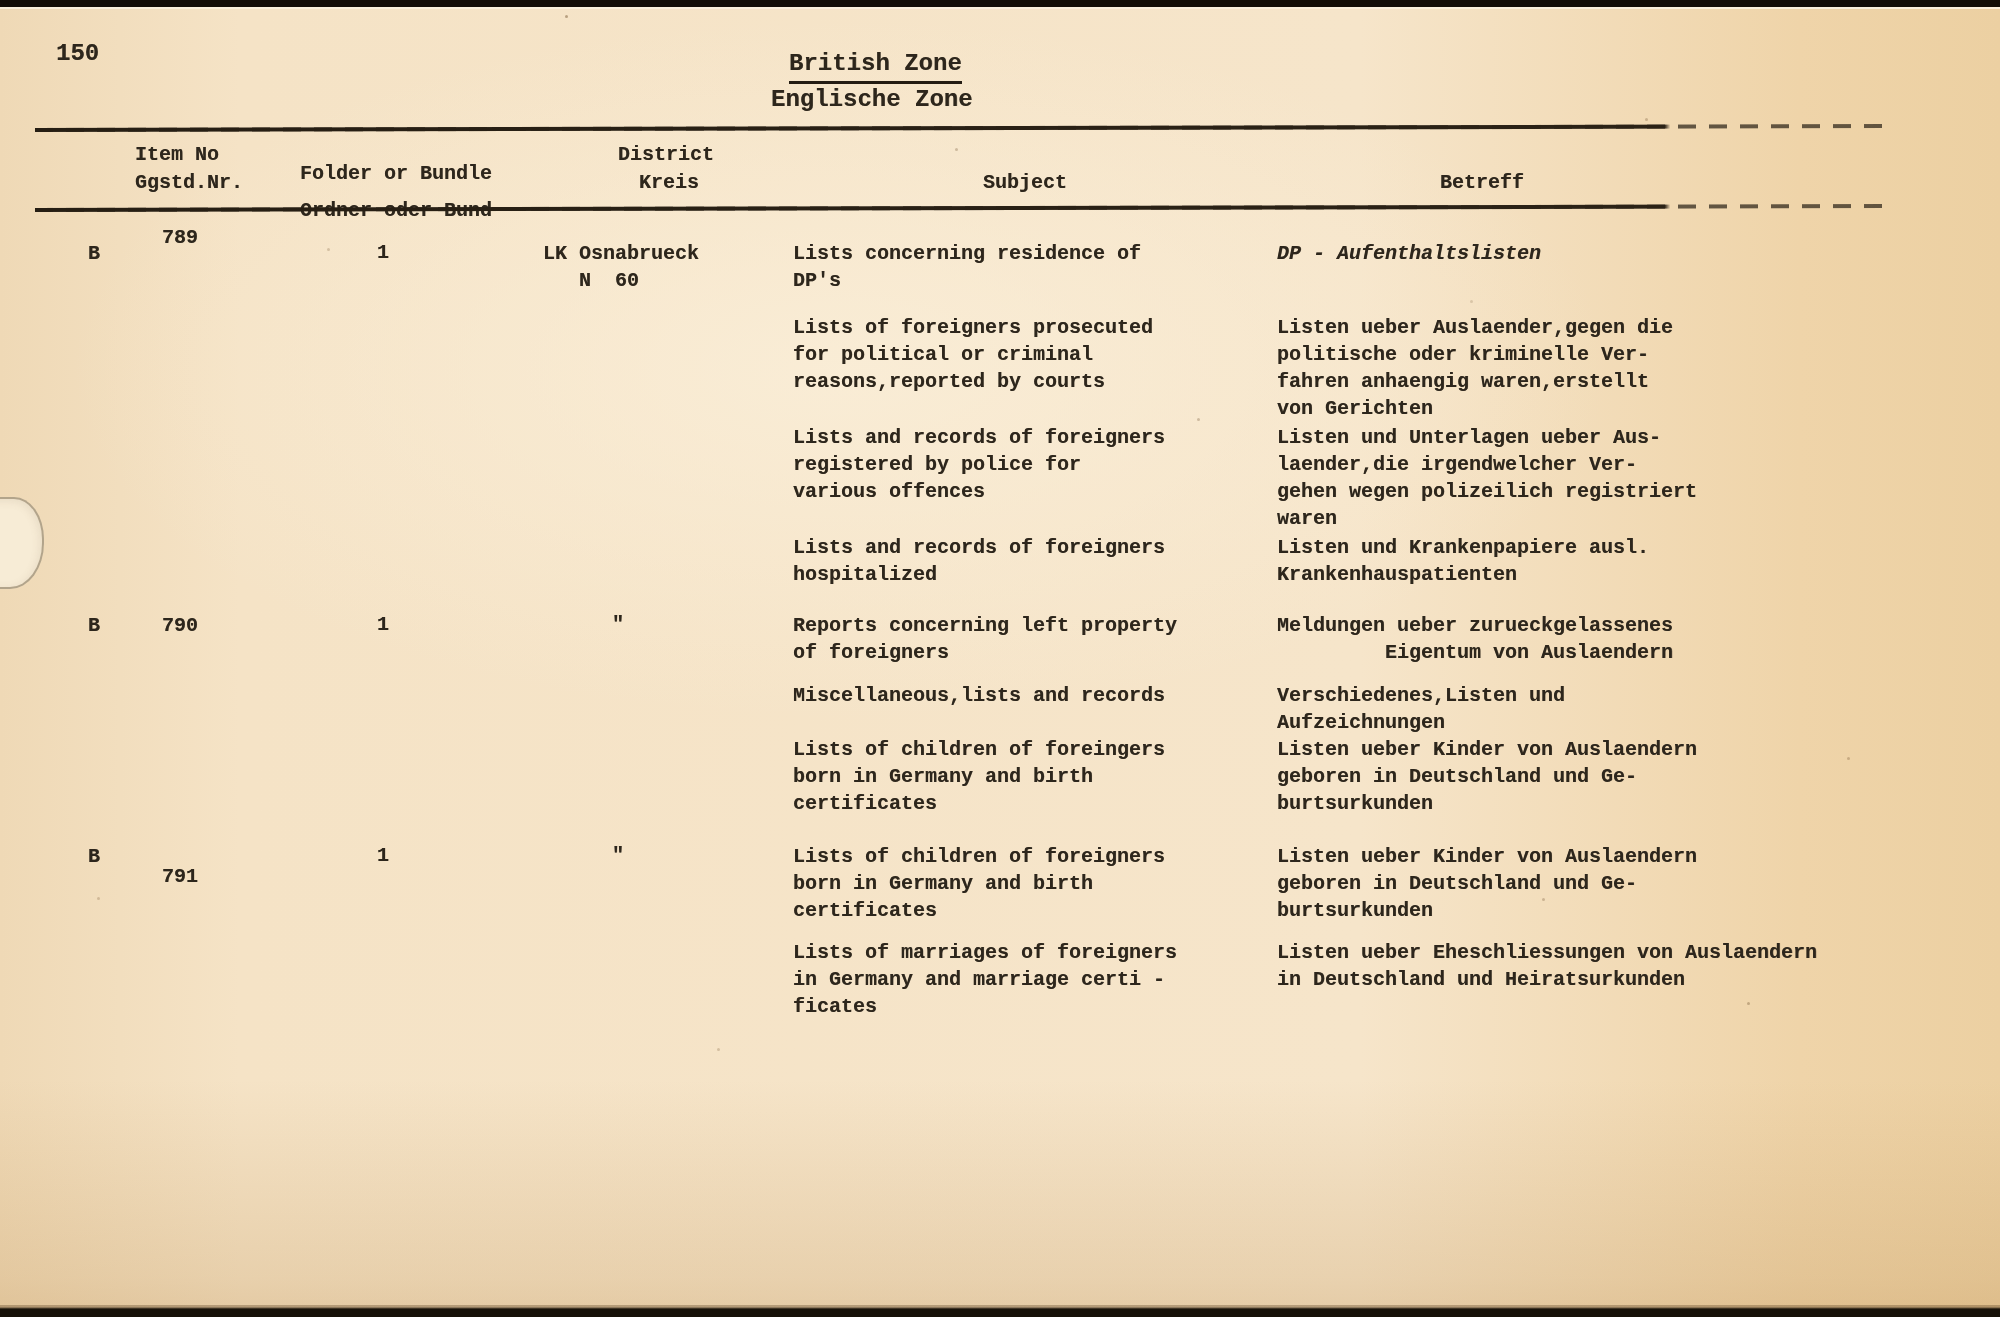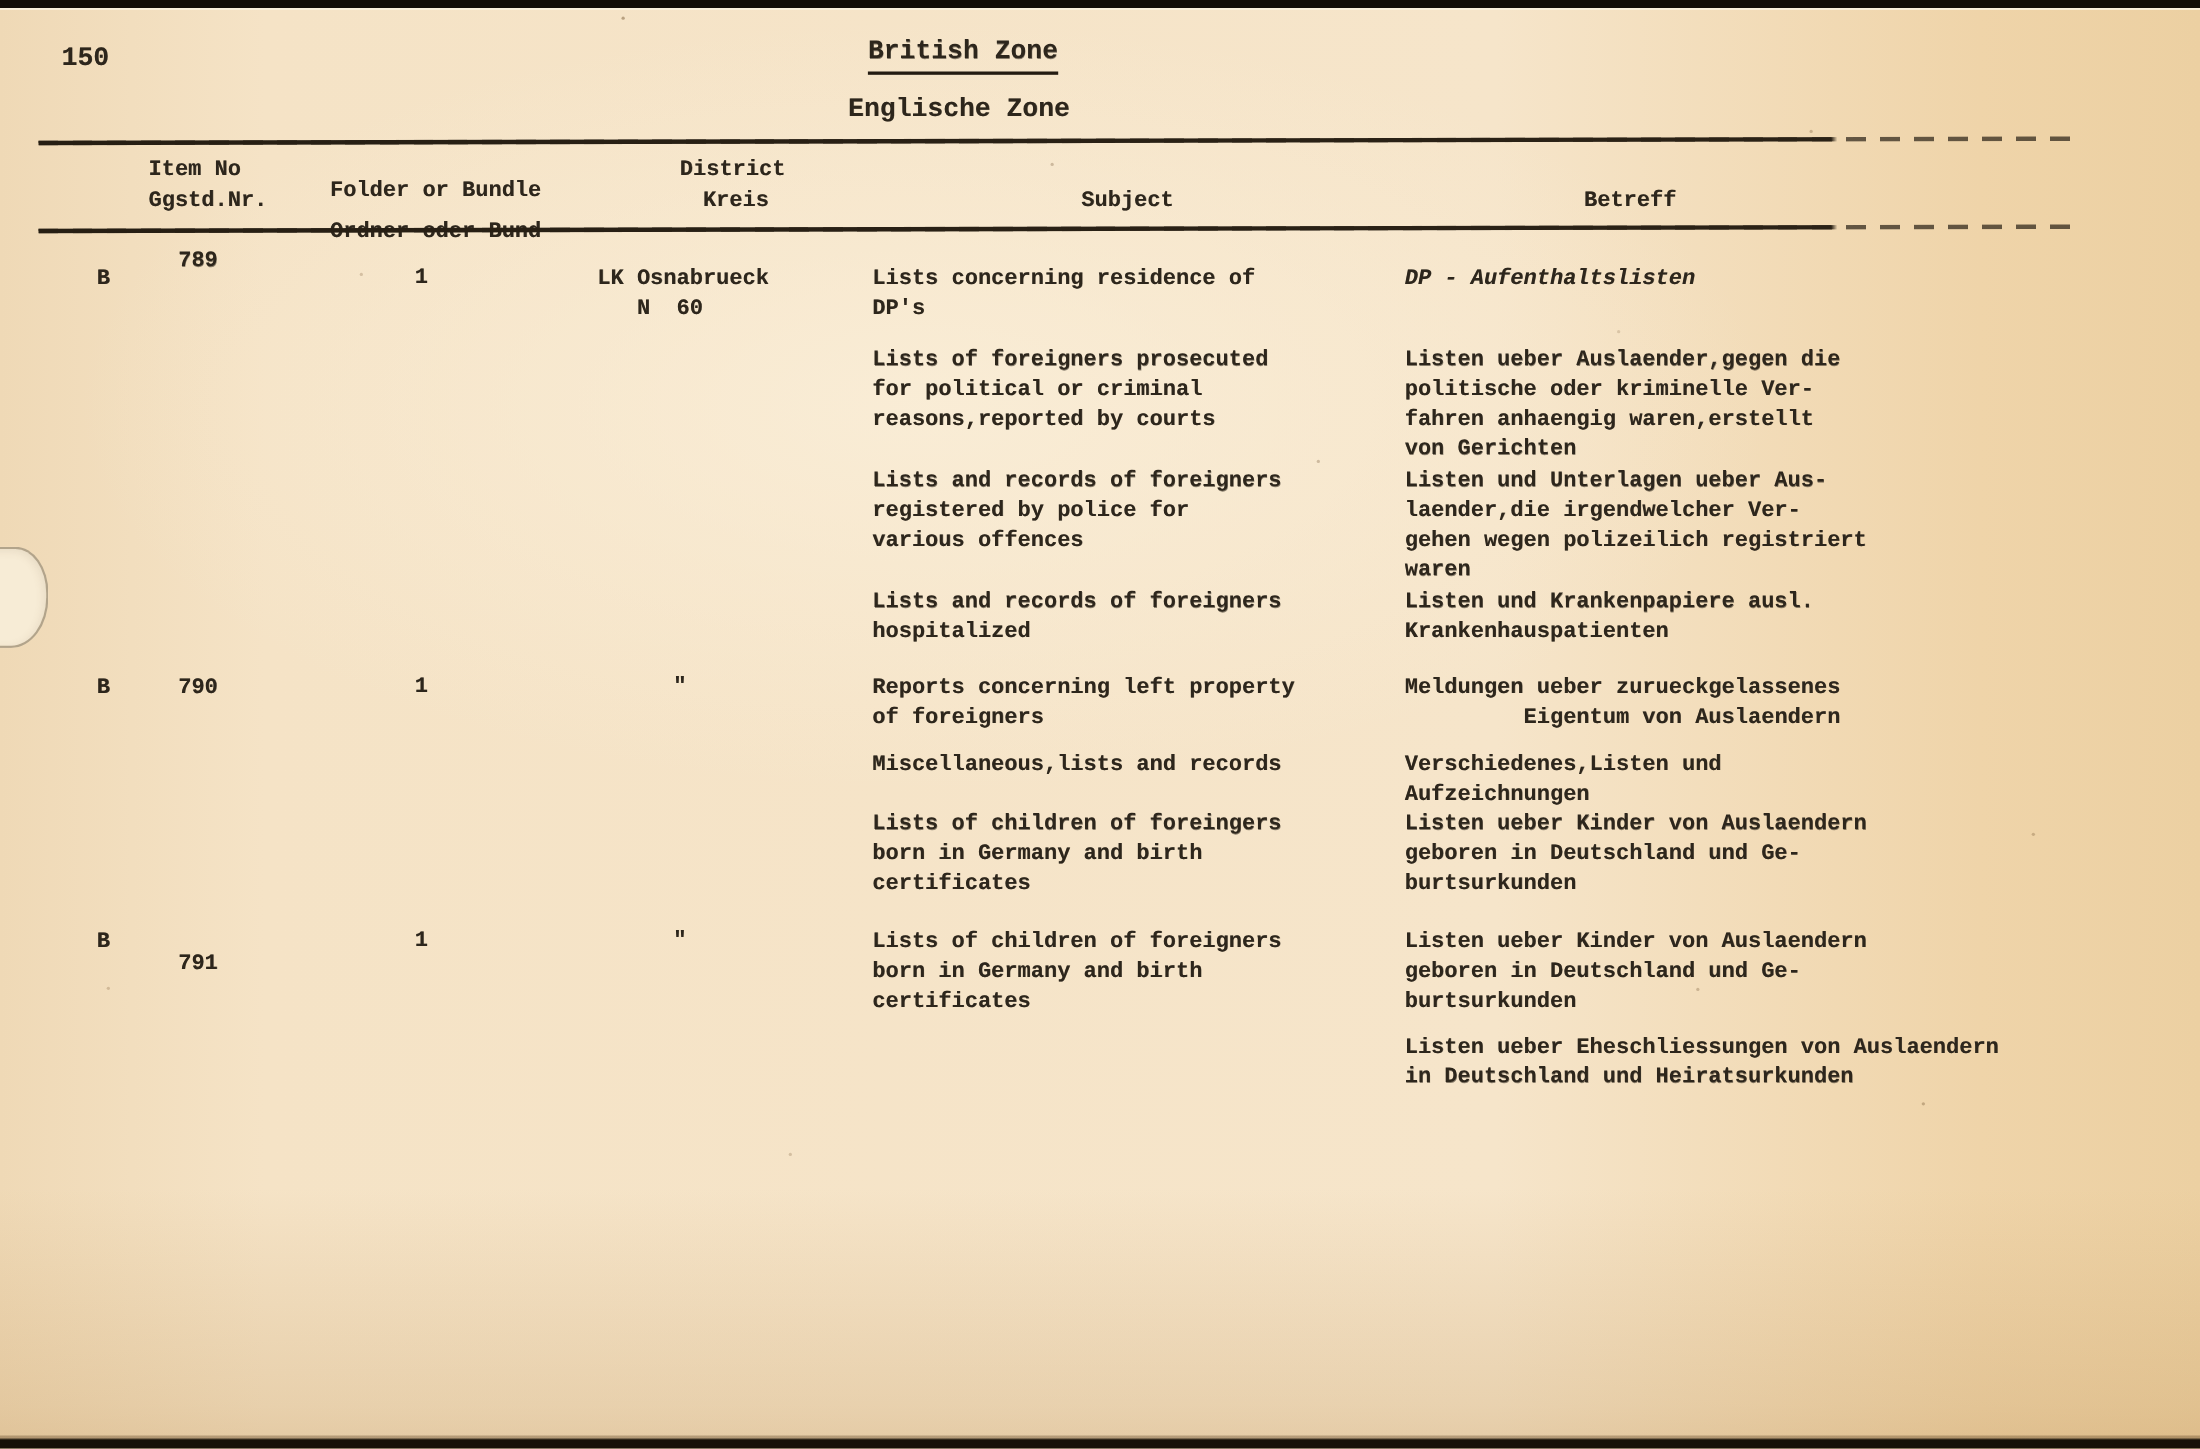--- a/index.html
+++ b/index.html
@@ -31,21 +31,21 @@
       -468px 882px 0 rgba(110,80,45,.25), 905px 285px 0 rgba(110,80,45,.2);}
   .abs{position:absolute;}
   .rule{position:absolute;left:35px;width:1852px;height:4px;transform:rotate(-0.12deg);transform-origin:left center;
     background:
       linear-gradient(90deg,#261e13 0%,#2b2216 88%,rgba(38,30,19,0) 88.3%),
       repeating-linear-gradient(90deg, rgba(38,30,19,.7) 0 18px, rgba(38,30,19,0) 18px 31px);}
   .t24{font-size:24px;line-height:28px;}
   .t22{font-size:20px;line-height:27px;}
   .pre{white-space:pre;}
   .preline{white-space:pre-line;}
-  .underlined{display:inline-block;border-bottom:3px solid #241c12;padding-bottom:3px;}
+  .underlined{display:inline-block;border-bottom:3px solid #241c12;padding-bottom:3px;margin-top:16px;}
 </style>
 </head>
 <body>
 
 <div class="scan">
   <div class="specks"></div>
 
   <div class="abs t24" style="left:56px;top:40px;">150</div>
   <div class="abs t24" style="left:789px;top:34px;"><span class="underlined">British Zone</span></div>
   <div class="abs t24" style="left:771px;top:86px;">Englische Zone</div>
@@ -120,19 +120,22 @@
   <div class="abs t22" style="left:377px;top:842px;">1</div>
   <div class="abs t22" style="left:612px;top:842px;">"</div>
 
   <div class="abs t22 preline" style="left:793px;top:843px;">Lists of children of foreigners
 born in Germany and birth
 certificates</div>
   <div class="abs t22 preline" style="left:1277px;top:843px;">Listen ueber Kinder von Auslaendern
 geboren in Deutschland und Ge-
 burtsurkunden</div>
 
+  <div class="abs t22 preline" style="left:793px;top:939px;">Lists of marriages of foreigners
+in Germany and marriage certi -
+ficates</div>
   <div class="abs t22 preline" style="left:1277px;top:939px;">Listen ueber Eheschliessungen von Auslaendern
 in Deutschland und Heiratsurkunden</div>
 
   <div class="notch"></div>
   <div class="edge-top"></div>
   <div class="edge-bottom"></div>
 </div>
 
 </body></html>

